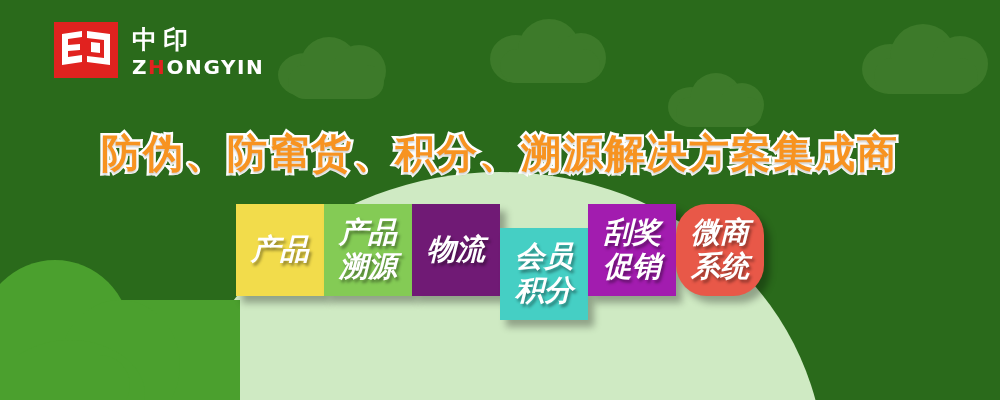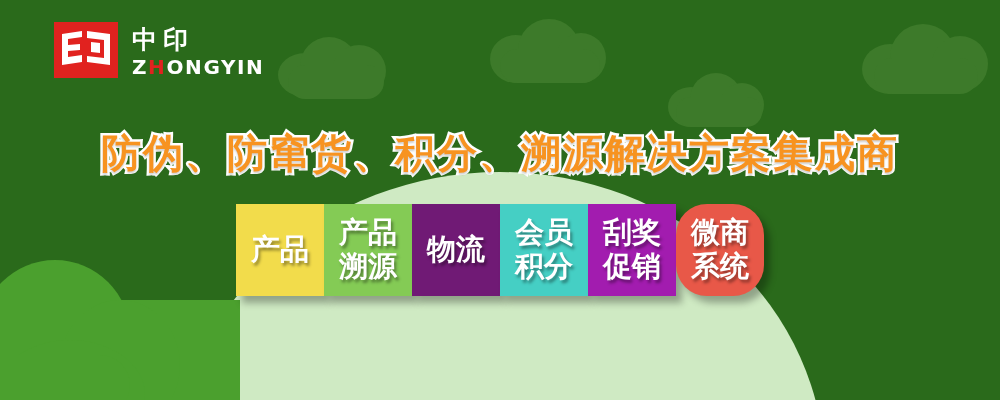--- a/index.html
+++ b/index.html
@@ -56,21 +56,21 @@
     color:#f79320;
     -webkit-text-stroke:5px #ffffff;
     paint-order:stroke fill;
     text-shadow:0 2px 2px rgba(0,0,0,.18);
     white-space:nowrap;
   }
 
   
   #badges{
     position:absolute;left:0;right:0;top:204px;
-    display:flex;justify-content:center;align-items:flex-start;
+    display:flex;justify-content:center;align-items:flex-start;font-style:italic;
   }
   .badge{
     width:88px;height:92px;
     display:flex;flex-direction:column;align-items:center;justify-content:center;
     box-shadow:6px 7px 7px rgba(0,0,0,.30);
   }
   .badge .line{
     color:#ffffff;font-size:29px;font-weight:bold;line-height:1.16;
     letter-spacing:0px;white-space:nowrap;
     text-shadow:2px 3px 3px rgba(0,0,0,.38);
@@ -144,21 +144,21 @@
       <div class="badge" style="background: rgb(242, 220, 75);">
         <div class="line">产品</div>
       </div>
       <div class="badge" style="background: rgb(132, 203, 85);">
         <div class="line">产品</div>
         <div class="line">溯源</div>
       </div>
       <div class="badge" style="background: #701a75;">
         <div class="line">物流</div>
       </div>
-      <div class="badge" style="background: rgb(69, 207, 196);">
+      <div class="badge" style="background: rgb(69, 207, 196); margin-top: 24px;">
         <div class="line">会员</div>
         <div class="line">积分</div>
       </div>
       <div class="badge" style="background: #a21caf;">
         <div class="line">刮奖</div>
         <div class="line">促销</div>
       </div>
       <div class="badge" style="background: rgb(232, 88, 72); border-radius: 31px;">
         <div class="line">微商</div>
         <div class="line">系统</div>

